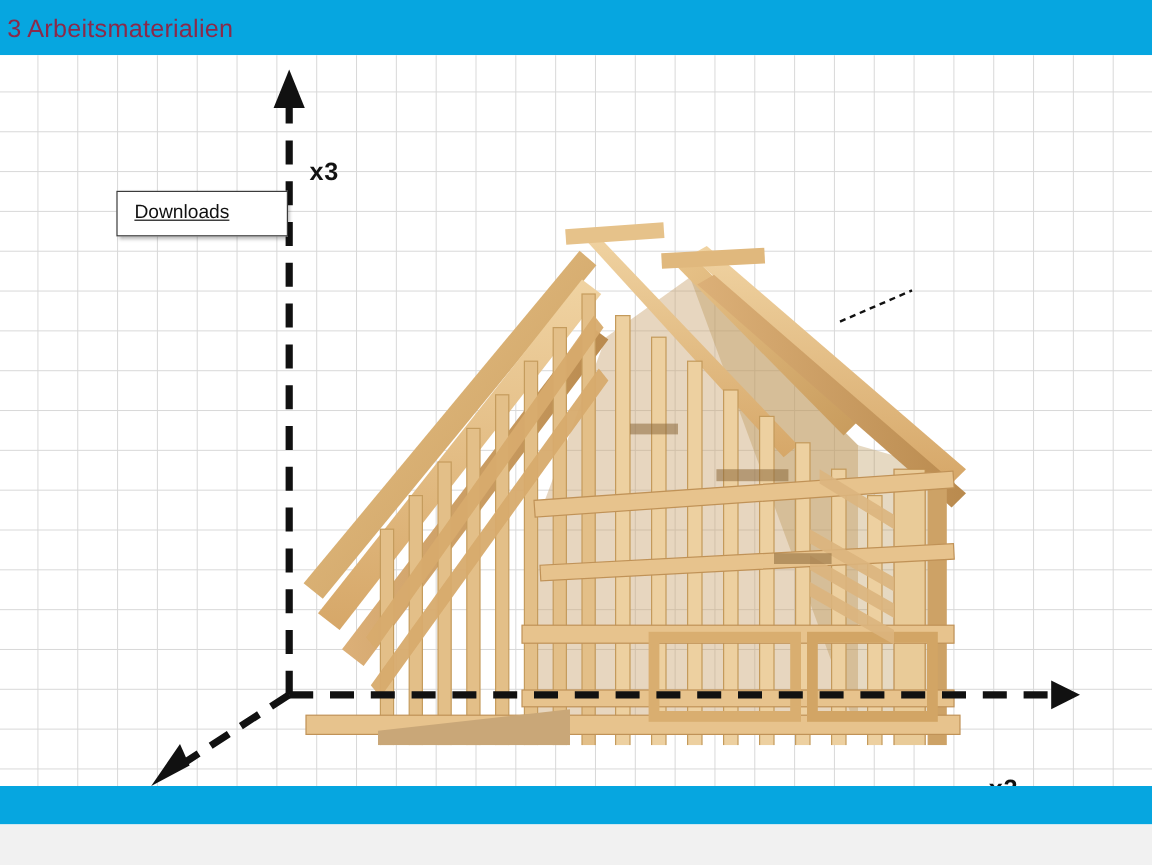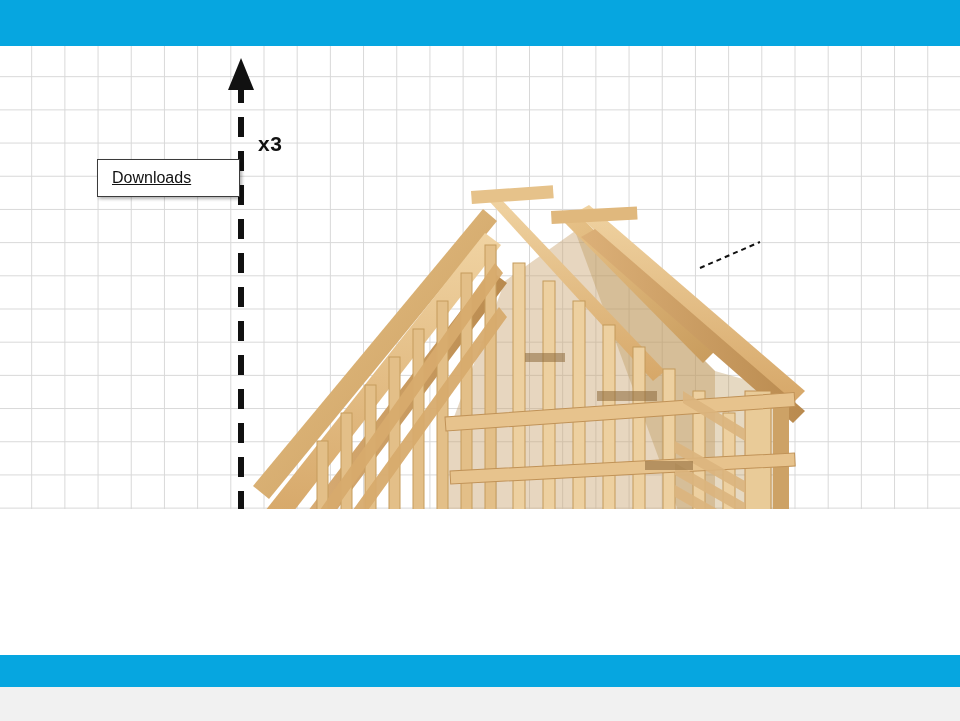--- a/index.html
+++ b/index.html
@@ -45,21 +45,21 @@
     position: absolute;
     left: 0; top: 687px;
     width: 960px; height: 34px;
     background: #f1f1f1;
   }
 
   
   .canvas {
     position: absolute;
     left: 0; top: 46px;
-    width: 960px; height: 463px;
+    width: 960px; height: 609px;
     background-color: #ffffff;
     background-image:
       linear-gradient(to right, #d8d8d8 1px, transparent 1px),
       linear-gradient(to bottom, #d8d8d8 1px, transparent 1px);
     background-size: 33.2px 33.2px;
     background-position: -2px -3px;
     overflow: hidden;
   }
 
   
@@ -105,20 +105,21 @@
     overflow: hidden;
   }
   .photo svg { display: block; }
 </style>
 </head>
 <body>
 
 <div class="slide">
 
   <div class="header-bar"></div>
+  <div class="header-title">3 Arbeitsmaterialien</div>
 
   <div class="canvas">
 
     <div class="photo">
       <svg width="560" height="480" viewBox="0 0 560 480" xmlns="http://www.w3.org/2000/svg">
         <defs>
           <linearGradient id="wood1" x1="0" y1="0" x2="1" y2="1">
             <stop offset="0%" stop-color="#e8c389"></stop>
             <stop offset="100%" stop-color="#c89b5c"></stop>
           </linearGradient>

